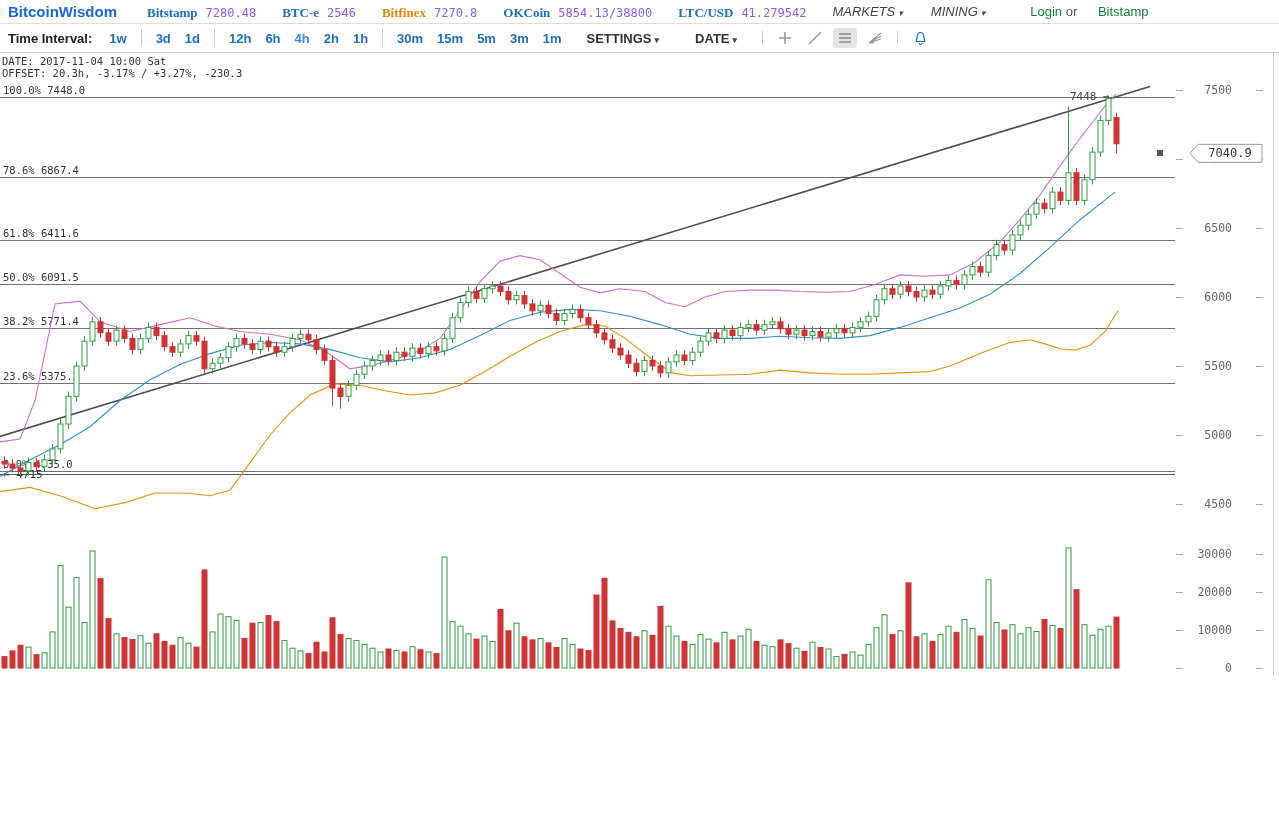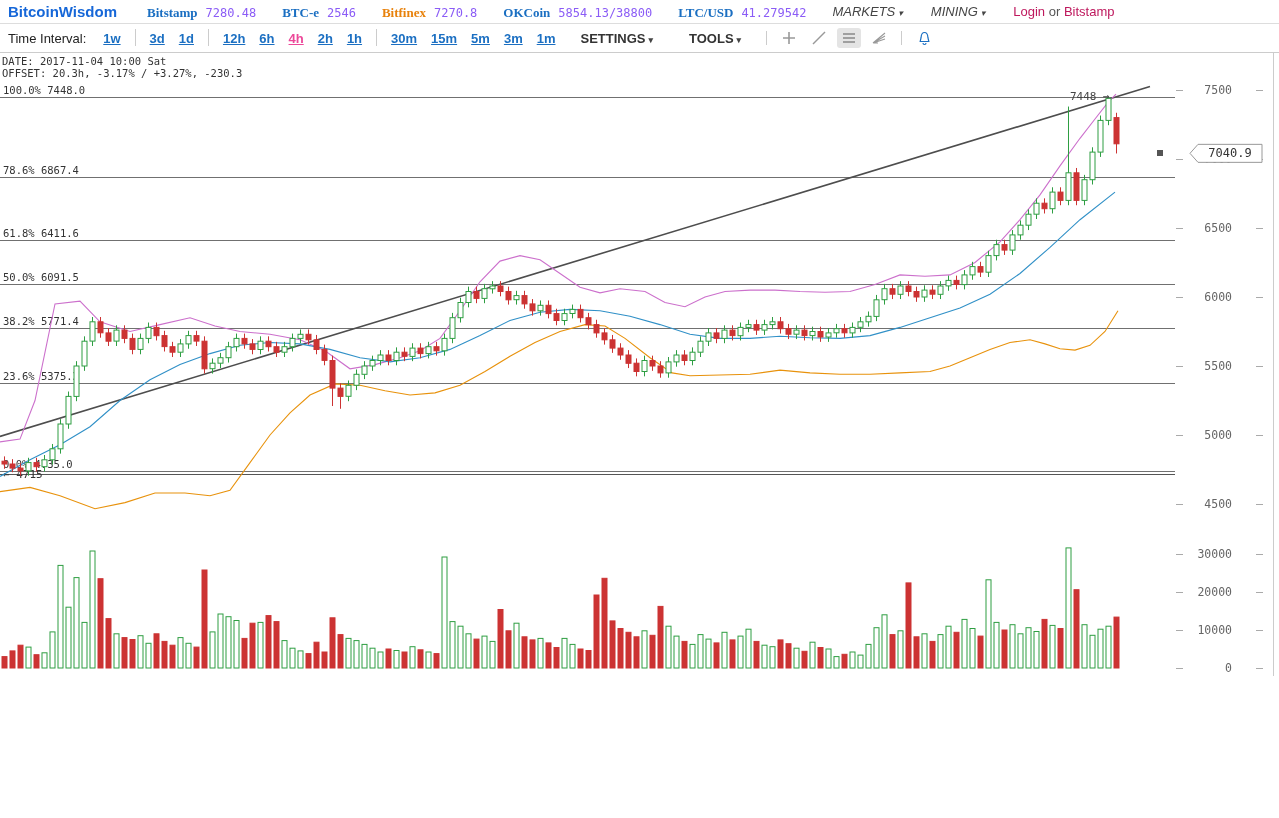--- a/index.html
+++ b/index.html
@@ -5,25 +5,25 @@
   html,body{margin:0;padding:0;background:#fff;font-family:"Liberation Sans",sans-serif;}
   .app{width:1279px;height:676px;position:relative;overflow:hidden;background:#fff;}
   header{height:23px;display:flex;align-items:center;border-bottom:1px solid #ddd;padding:0 8px;white-space:nowrap;}
   .logo{font-size:15px;font-weight:bold;color:#1667d8;margin-right:30px;cursor:pointer;}
   .ticker{margin-right:26px;font-size:13px;}
   .tlabel{font-weight:bold;cursor:pointer;font-family:Liberation Serif, serif;}
   .tval{color:#8b5cf6;margin-left:8px;font-family:"DejaVu Sans Mono",monospace;font-size:12px;}
   .menu{color:#444;font-size:13px;margin-right:28px;cursor:pointer;font-style:italic;}
   .caret{font-size:9px;color:#444;margin-left:3px;}
   .auth{font-size:13px;color:#555;}
-  .auth a{color:#be185d;cursor:pointer;text-decoration:none;}
+  .auth a{color:#15803d;cursor:pointer;text-decoration:none;margin-left:17px;}
   .toolbar{height:28px;display:flex;align-items:center;border-bottom:1px solid #ccc;padding:0 8px;white-space:nowrap;}
-  .ti-label{font-size:13px;font-weight:normal;color:#222;margin-right:10px;}
-  .iv{color:#1b6fc2;font-weight:bold;font-size:13px;margin:0 7px;cursor:pointer;text-decoration:underline;}
-  .iv.active{color:#ec4899;}
+  .ti-label{font-size:13px;font-weight:bold;color:#222;margin-right:10px;}
+  .iv{color:#1b6fc2;font-weight:bold;font-size:13px;margin:0 7px;cursor:pointer;}
+  .iv.active{color:#3b82f6;}
   .vsep{border-left:1px solid #ccc;height:14px;margin:0 7px;}
   .dd{font-size:13px;font-weight:bold;color:#333;margin:8px 18px;cursor:pointer;}
   .icnbtn{display:inline-flex;align-items:center;justify-content:center;width:24px;height:20px;margin:0 3px;cursor:pointer;border-radius:3px;}
   .icnbtn.sel{background:#e4e4e4;}
   svg text{font-family:"DejaVu Sans Mono",monospace;}
 </style>
 </head>
 <body>
 
 <div class="app">
@@ -36,21 +36,21 @@
       <a>Login</a>
       <span>or</span>
       <a>Bitstamp</a>
     </span>
   </header>
 
   <div class="toolbar">
     <span class="ti-label">Time Interval:</span>
     <span id="intervals"><span class="iv">1w</span><span class="vsep"></span><span class="iv">3d</span><span class="iv">1d</span><span class="vsep"></span><span class="iv">12h</span><span class="iv">6h</span><span class="iv active">4h</span><span class="iv">2h</span><span class="iv">1h</span><span class="vsep"></span><span class="iv">30m</span><span class="iv">15m</span><span class="iv">5m</span><span class="iv">3m</span><span class="iv">1m</span></span>
     <span class="dd"><span>SETTINGS</span><span class="caret">▾</span></span>
-    <span class="dd"><span>TOOLS</span><span class="caret">▾</span></span>
+    <span class="dd"><span>DATE</span><span class="caret">▾</span></span>
     <span class="vsep"></span>
     <span class="icnbtn">
       <svg width="14" height="14">
           <path d="M7 1 V13 M1 7 H13" stroke="#999" stroke-width="1.6" fill="none"></path>
         </svg>
     </span>
     <span class="icnbtn">
       <svg width="14" height="14">
           <path d="M1 13 L13 1" stroke="#999" stroke-width="1.4" fill="none"></path>
         </svg>

